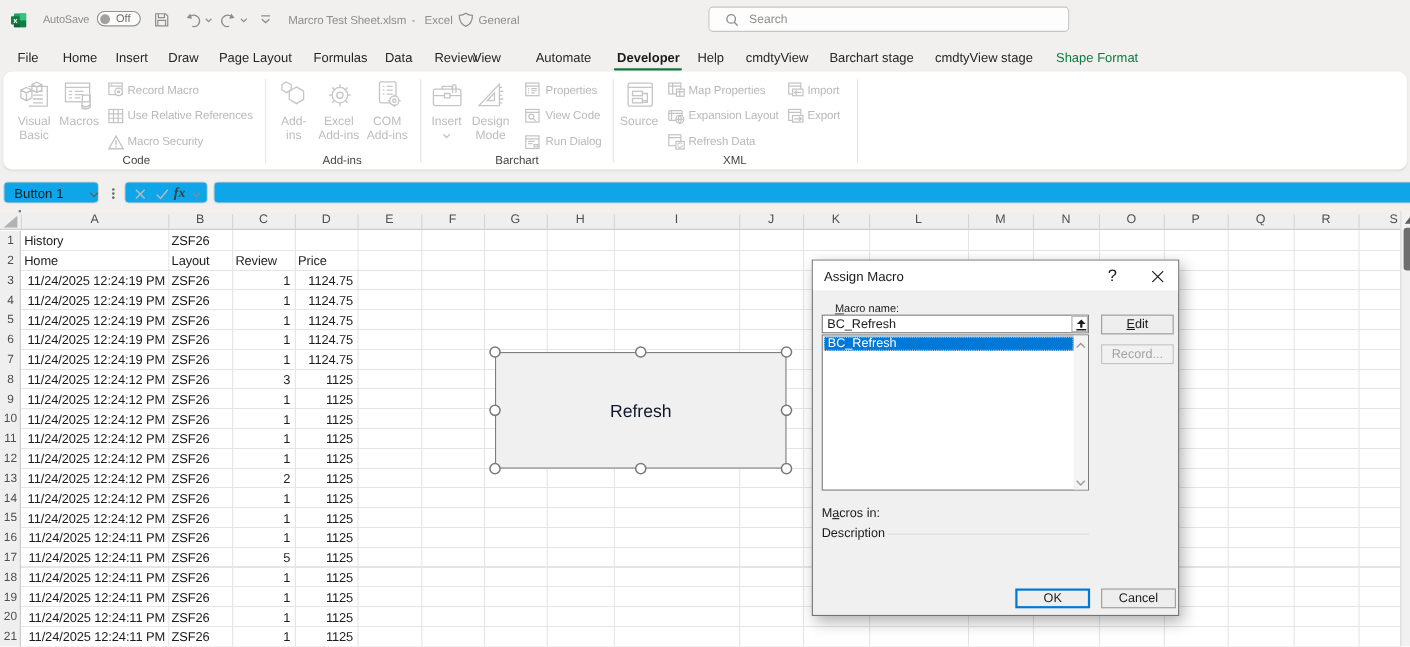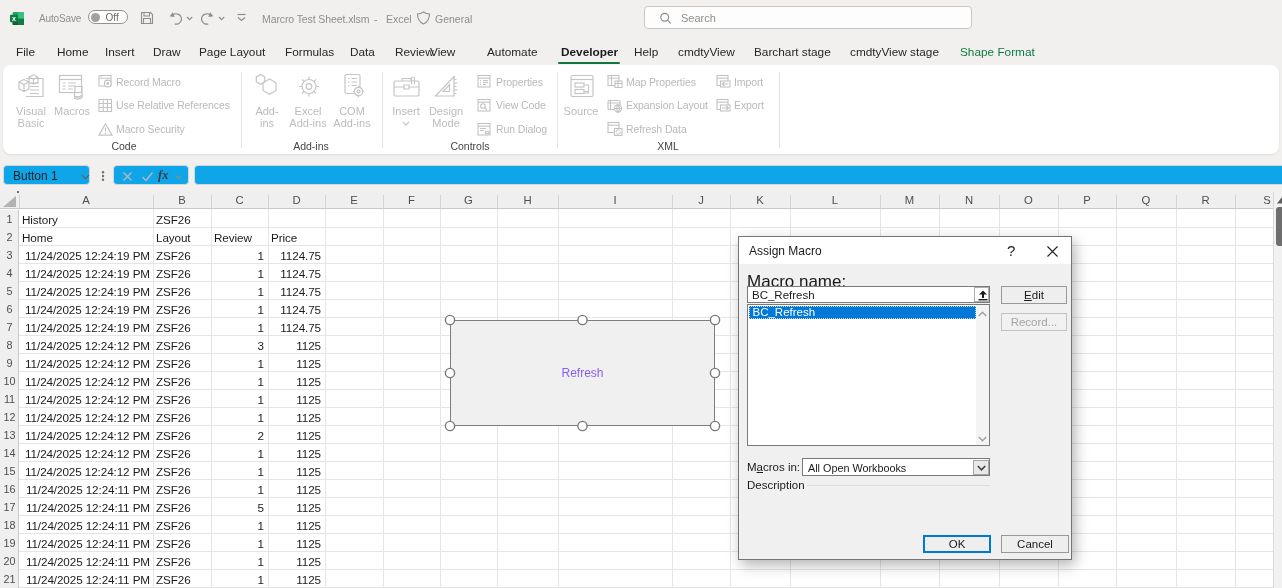--- a/index.html
+++ b/index.html
@@ -225,21 +225,21 @@
     <div class="rsm" style="left:496px;top:99px">View Code</div>
     <svg class="abs" style="left:477px;top:122px" width="15" height="15" viewBox="0 0 15 15">
       <g fill="none" stroke="#c3c3c3" stroke-width="1.1">
         <rect x="1" y="1.5" width="12" height="11.5"></rect>
           <path d="M1 4.2 h12"></path>
         <path d="M3 6.5 h6 M3 8.5 h4"></path>
           <rect x="8.5" y="9.5" width="3.5" height="2"></rect>
       </g>
     </svg>
     <div class="rsm" style="left:496px;top:123px">Run Dialog</div>
-    <div class="glbl" style="left:440px;top:141px;width:60px">Controls</div>
+    <div class="glbl" style="left:440px;top:141px;width:60px">Barchart</div>
     <div class="gdiv" style="left:557px"></div>
 
     <svg class="abs" style="left:568px;top:73px" width="28" height="27" viewBox="0 0 28 27">
       <g fill="none" stroke="#c5c5c5" stroke-width="1.2">
         <rect x="3" y="2.5" width="22" height="21" rx="1.5"></rect>
         <path d="M3 6.5 h22"></path>
         <rect x="7" y="10" width="9" height="4"></rect>
         <rect x="7" y="16.5" width="9" height="4"></rect>
         <path d="M16 12 h4.5 v8 h-4.5 M16 18.5 h4.5"></path>
       </g>
@@ -506,21 +506,21 @@
   <div id="vscroll">
     <div class="abs" style="left:1273px;top:192px;width:9px;height:396px;background:#f1f1f1;border-left:1px solid #d9d9d9"></div>
     <svg class="abs" style="left:1277px;top:197px" width="5" height="7" viewBox="0 0 5 7">
         <path d="M0 6.5 L5 6.5 L5 0 z" fill="#5f5f5f"></path>
       </svg>
     <div class="abs" style="left:1276px;top:207px;width:6px;height:39px;background:#6e6e6e;border-radius:3px 0 0 3px"></div>
   </div>
 
   <div id="shape">
     <div class="abs" style="left:450px;top:320px;width:265px;height:106px;background:#f0f0f0;border:1px solid #7e7e7e"></div>
-    <div class="t" style="left:450px;top:366px;width:265px;text-align:center;font-size:12px;color:#8b5cf6">Refresh</div>
+    <div class="t" style="left:450px;top:366px;width:265px;text-align:center;font-size:16px;color:#0f172a">Refresh</div>
     <svg class="abs" style="left:441px;top:311px" width="284" height="124" viewBox="0 0 284 124">
       <g fill="#fff" stroke="#7a7a7a" stroke-width="1.4">
         <circle cx="9" cy="9" r="4.6"></circle>
           <circle cx="141.5" cy="9" r="4.6"></circle>
           <circle cx="274" cy="9" r="4.6"></circle>
         <circle cx="9" cy="62" r="4.6"></circle>
           <circle cx="274" cy="62" r="4.6"></circle>
         <circle cx="9" cy="115" r="4.6"></circle>
           <circle cx="141.5" cy="115" r="4.6"></circle>
           <circle cx="274" cy="115" r="4.6"></circle>
@@ -528,21 +528,21 @@
     </svg>
   </div>
 
   <div id="dlg">
     <div class="abs" style="left:0;top:0;width:332px;height:27px;background:#fff"></div>
     <div class="t" style="left:10px;top:7px;font-size:12px;color:#1a1a1a">Assign Macro</div>
     <div class="t" style="left:268px;top:4.5px;font-size:15px;color:#1a1a1a">?</div>
     <svg class="abs" style="left:308px;top:9px" width="11" height="11" viewBox="0 0 11 11">
         <path d="M0.5 0.5 L10.5 10.5 M10.5 0.5 L0.5 10.5" stroke="#1a1a1a" stroke-width="1.1"></path>
       </svg>
-    <div class="t" style="left:8px;top:39px;font-size:17px;line-height:12px;color:#1a1a1a"><u>M</u>acro name:</div>
+    <div class="t" style="left:20px;top:39px;font-size:10px;line-height:12px;color:#1a1a1a"><u>M</u>acro name:</div>
 
     <div class="abs" style="left:8px;top:49px;width:243px;height:17px;background:#fff;border:1px solid #7a7a7a">
       <div class="t" style="left:4px;top:1.5px;font-size:11.5px;color:#1a1a1a">BC_Refresh</div>
       <div class="abs" style="right:0px;top:0px;width:15px;height:15px;background:#fff;border:1px solid #adadad">
         <svg class="abs" style="left:2.5px;top:1.5px" width="10" height="11" viewBox="0 0 10 11">
           <path d="M5 0.5 L9 4.5 H1 z" fill="#1a1a1a"></path>
           <path d="M4 4 h2 v4 h-2 z" fill="#1a1a1a"></path>
           <path d="M0.5 9.7 h9" stroke="#1a1a1a" stroke-width="1.4"></path>
         </svg>
       </div>
@@ -558,27 +558,19 @@
         </svg>
       <svg class="abs" style="left:230px;top:131px" width="9" height="6" viewBox="0 0 9 6">
           <path d="M0.8 1 L4.5 4.8 L8.2 1" fill="none" stroke="#9d9d9d" stroke-width="1.3"></path>
         </svg>
     </div>
 
     <div class="dbtn" style="left:262px;top:49px;width:66px;height:18px;line-height:16px"><u>E</u>dit</div>
     <div class="dbtn" style="left:262px;top:76px;width:66px;height:18px;line-height:16px;color:#a3a3a3;border-color:#c2c2c2;background:#f1f1f1">Record...</div>
 
     <div class="t" style="left:8px;top:224px;font-size:11.5px;color:#1a1a1a">M<u>a</u>cros in:</div>
-    <div class="abs" style="left:63px;top:221px;width:188px;height:18px;background:#fff;border:1px solid #7a7a7a">
-      <div class="t" style="left:5px;top:2.5px;font-size:10.8px;color:#1a1a1a">All Open Workbooks</div>
-      <div class="abs" style="right:0.5px;top:0.5px;width:16px;height:15px;background:#e9e8e7;border:1px solid #a5a5a5">
-        <svg class="abs" style="left:3px;top:4px" width="9" height="7" viewBox="0 0 9 7">
-            <path d="M0.8 1 L4.5 4.8 L8.2 1" fill="none" stroke="#3d3d3d" stroke-width="1.5"></path>
-          </svg>
-      </div>
-    </div>
     <div class="t" style="left:8px;top:242px;font-size:11.5px;color:#1a1a1a">Description</div>
     <div class="abs" style="left:68px;top:248px;width:183px;height:1px;background:#dcdcdc"></div>
 
     <div class="dbtn" style="left:184px;top:298px;width:68px;height:18px;line-height:14px;border:2px solid #0078d7">OK</div>
     <div class="dbtn" style="left:262px;top:298px;width:68px;height:18px;line-height:16px">Cancel</div>
   </div>
 </div>
 
 </body></html>

